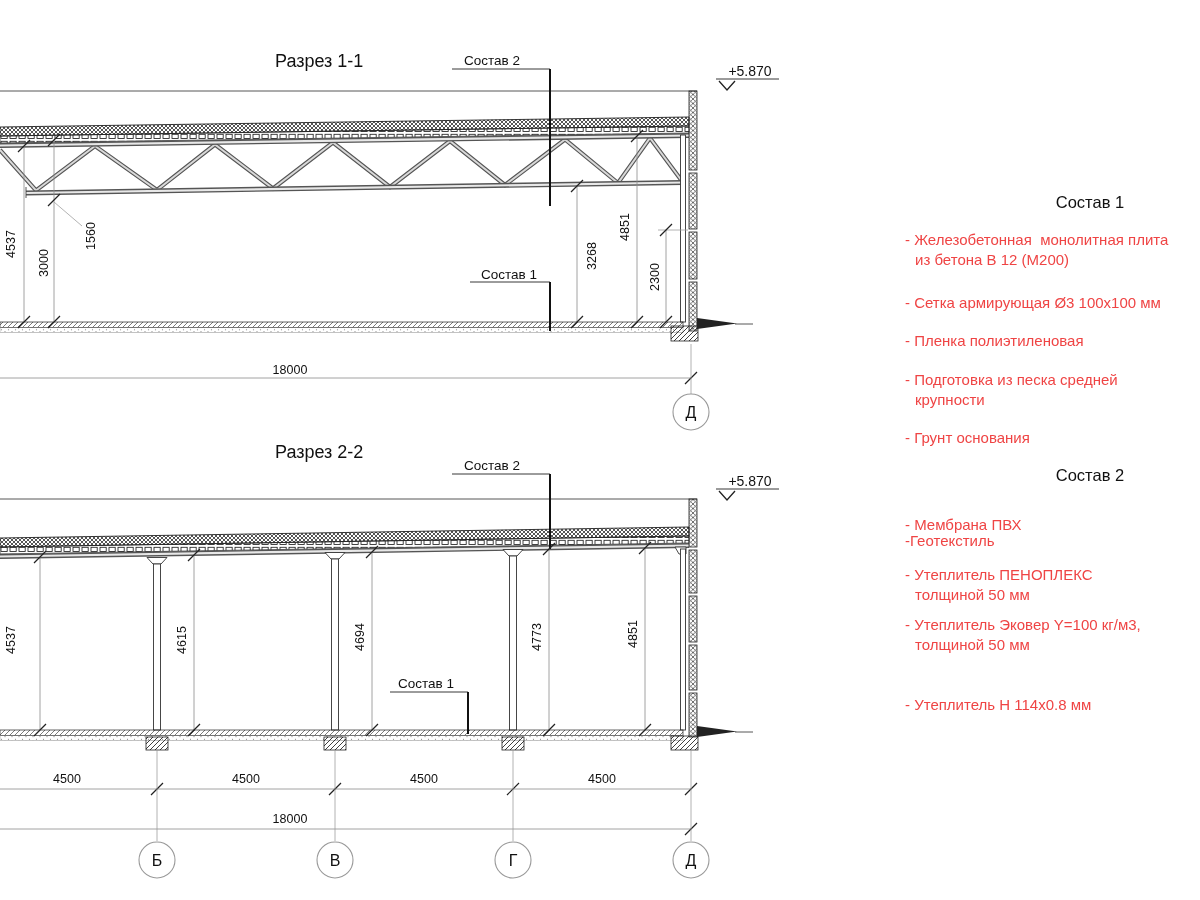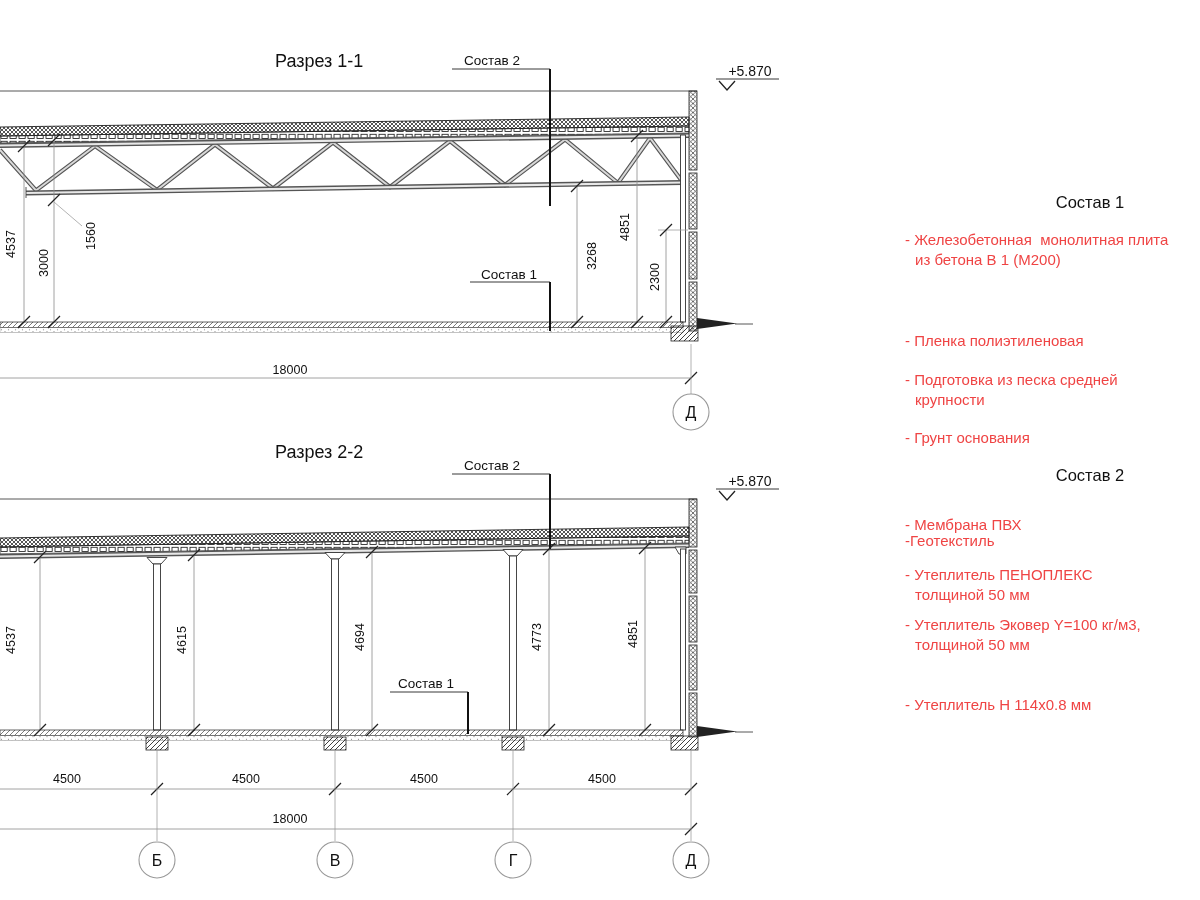--- a/index.html
+++ b/index.html
@@ -232,21 +232,22 @@
     <text class="gt" x="335" y="865.5" text-anchor="middle">В</text>
     <circle cx="513" cy="860" r="18" class="grid-c"></circle>
     <text class="gt" x="513" y="865.5" text-anchor="middle">Г</text>
     <circle cx="691" cy="860" r="18" class="grid-c"></circle>
     <text class="gt" x="691" y="865.5" text-anchor="middle">Д</text>
   </g>
 </svg>
 
 <div class="lgt" style="left:1005px;top:193px">Состав 1</div>
 <div class="lg" style="left:905px;top:231px">- Железобетонная  монолитная плита</div>
-<div class="lg" style="left:915px;top:251px">из бетона В 1 (М200)</div>
+<div class="lg" style="left:915px;top:251px">из бетона В 12 (М200)</div>
+<div class="lg" style="left:905px;top:294px">- Сетка армирующая Ø3 100х100 мм</div>
 <div class="lg" style="left:905px;top:332px">- Пленка полиэтиленовая</div>
 <div class="lg" style="left:905px;top:371px">- Подготовка из песка средней</div>
 <div class="lg" style="left:915px;top:391px">крупности</div>
 <div class="lg" style="left:905px;top:429px">- Грунт основания</div>
 
 <div class="lgt" style="left:1005px;top:466px">Состав 2</div>
 <div class="lg" style="left:905px;top:516px">- Мембрана ПВХ</div>
 <div class="lg" style="left:905px;top:532px">-Геотекстиль</div>
 <div class="lg" style="left:905px;top:566px">- Утеплитель ПЕНОПЛЕКС</div>
 <div class="lg" style="left:915px;top:586px">толщиной 50 мм</div>

